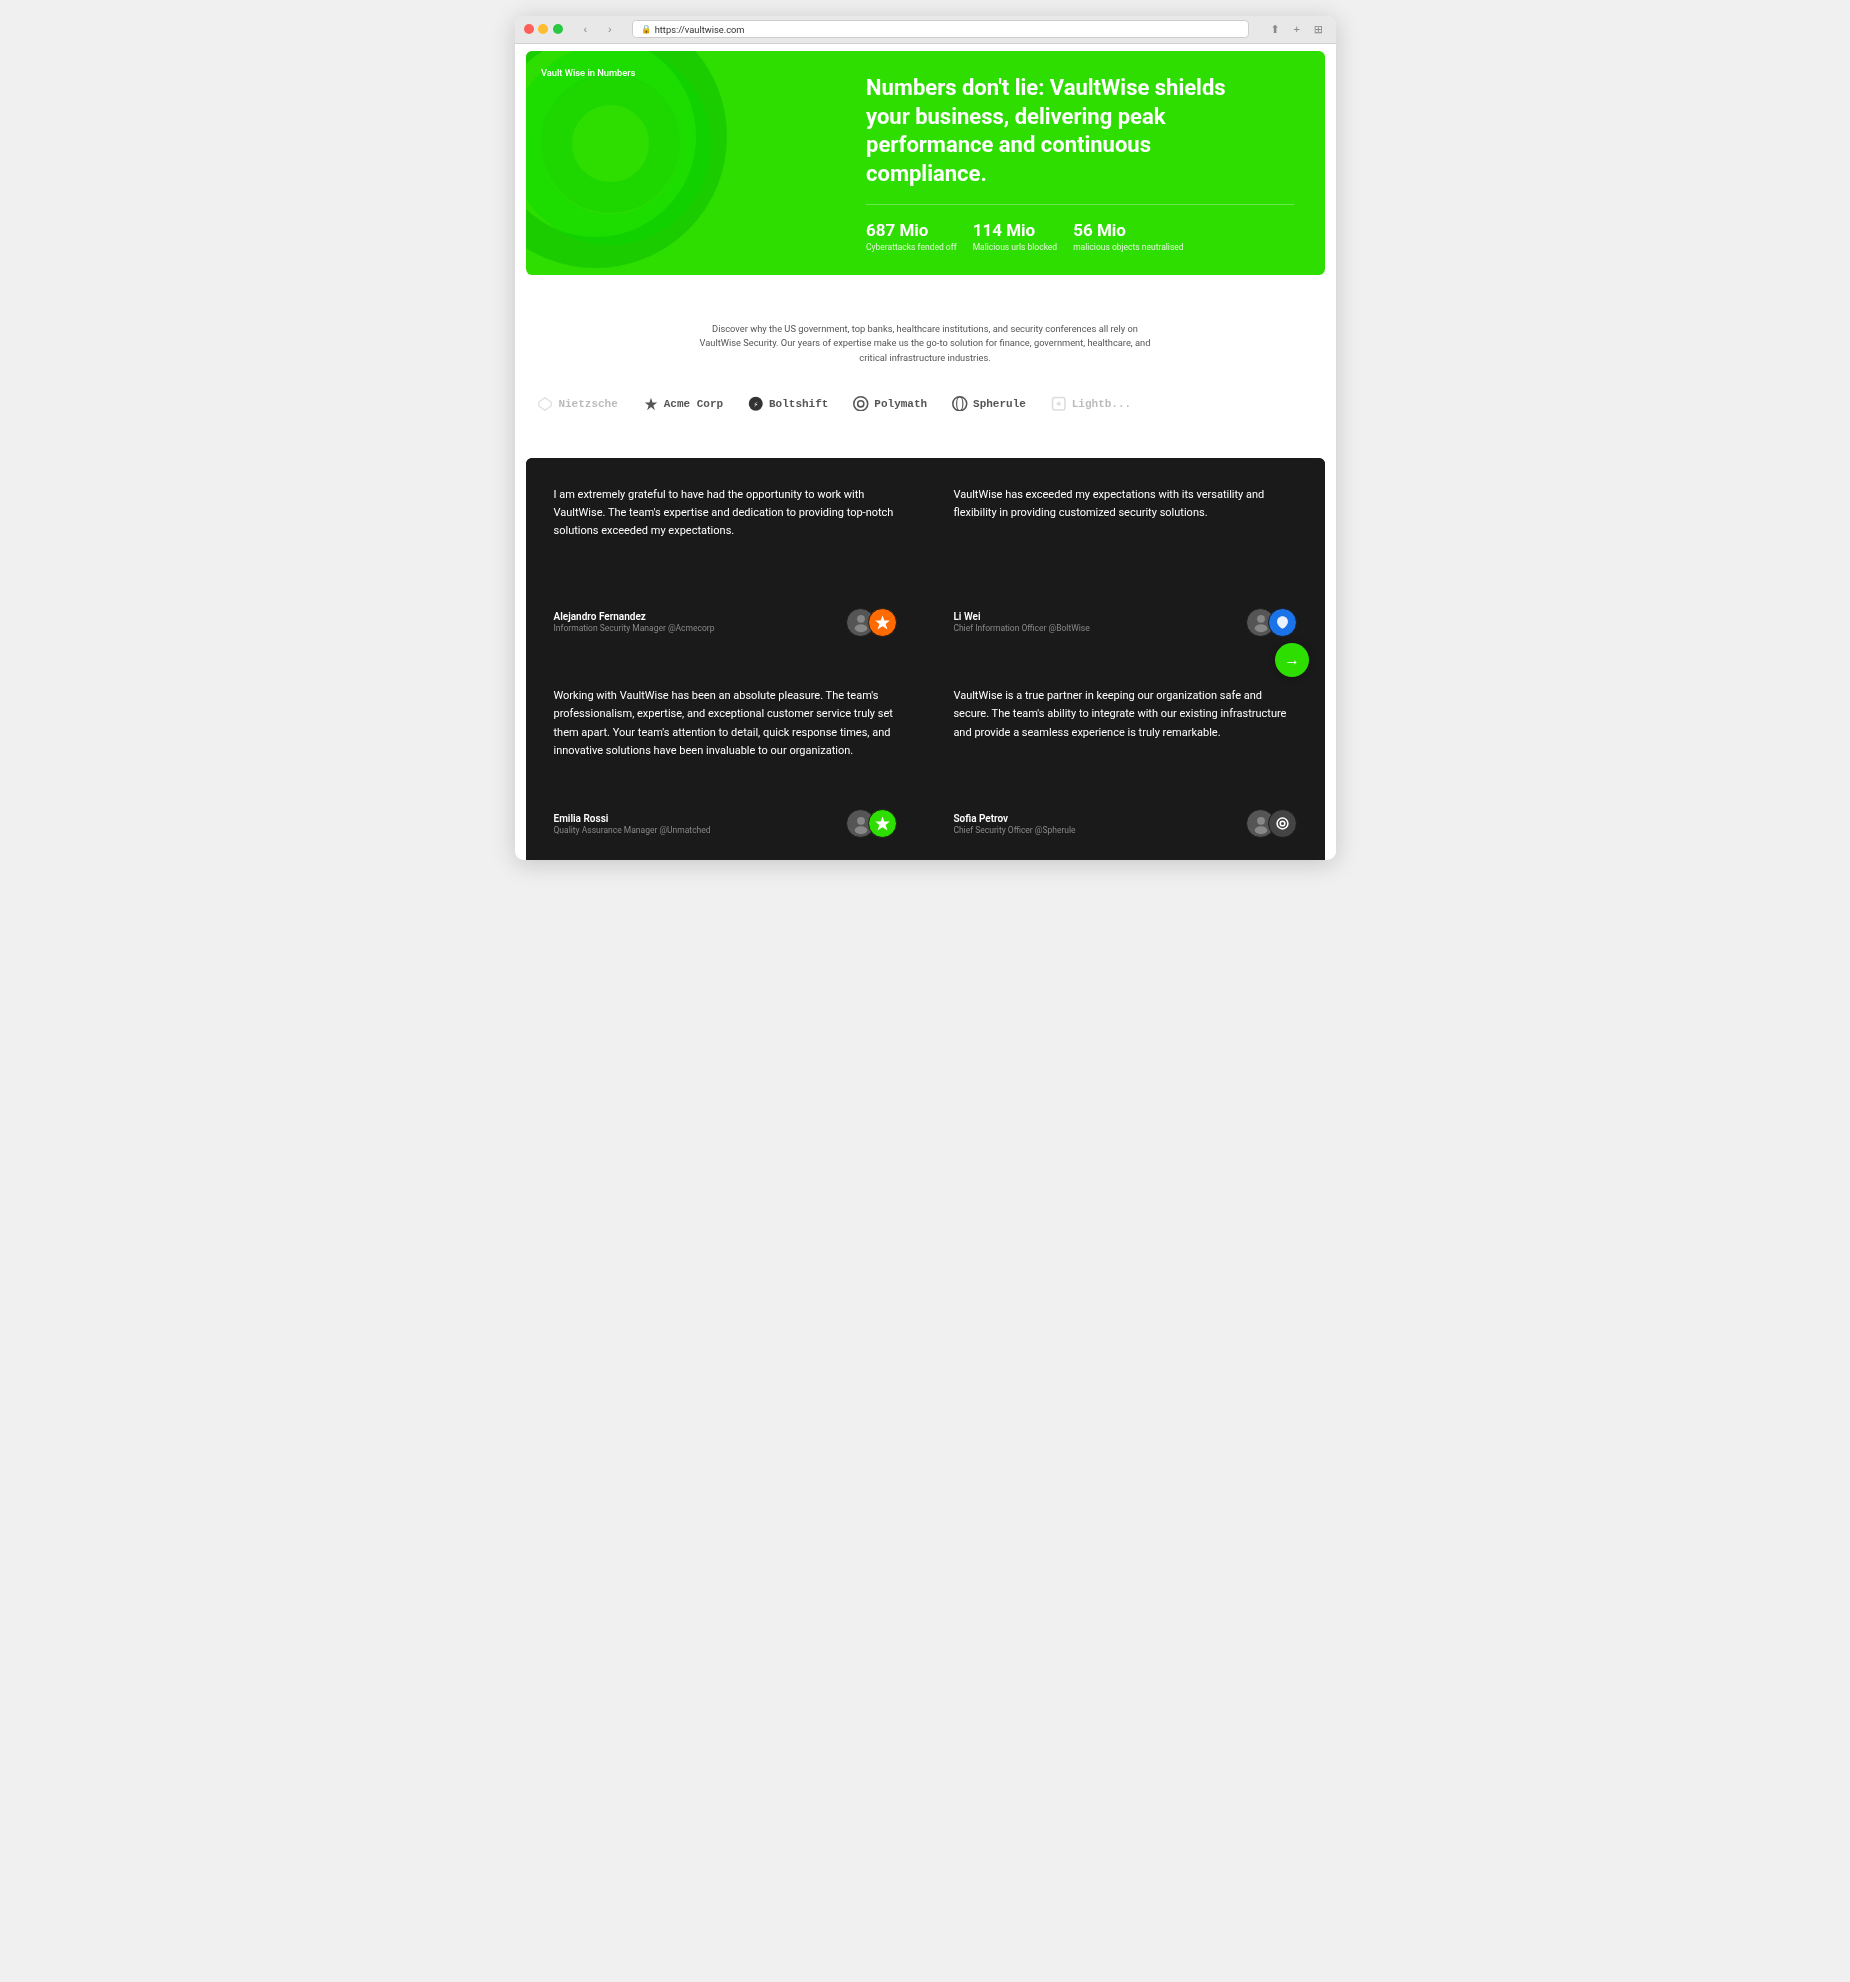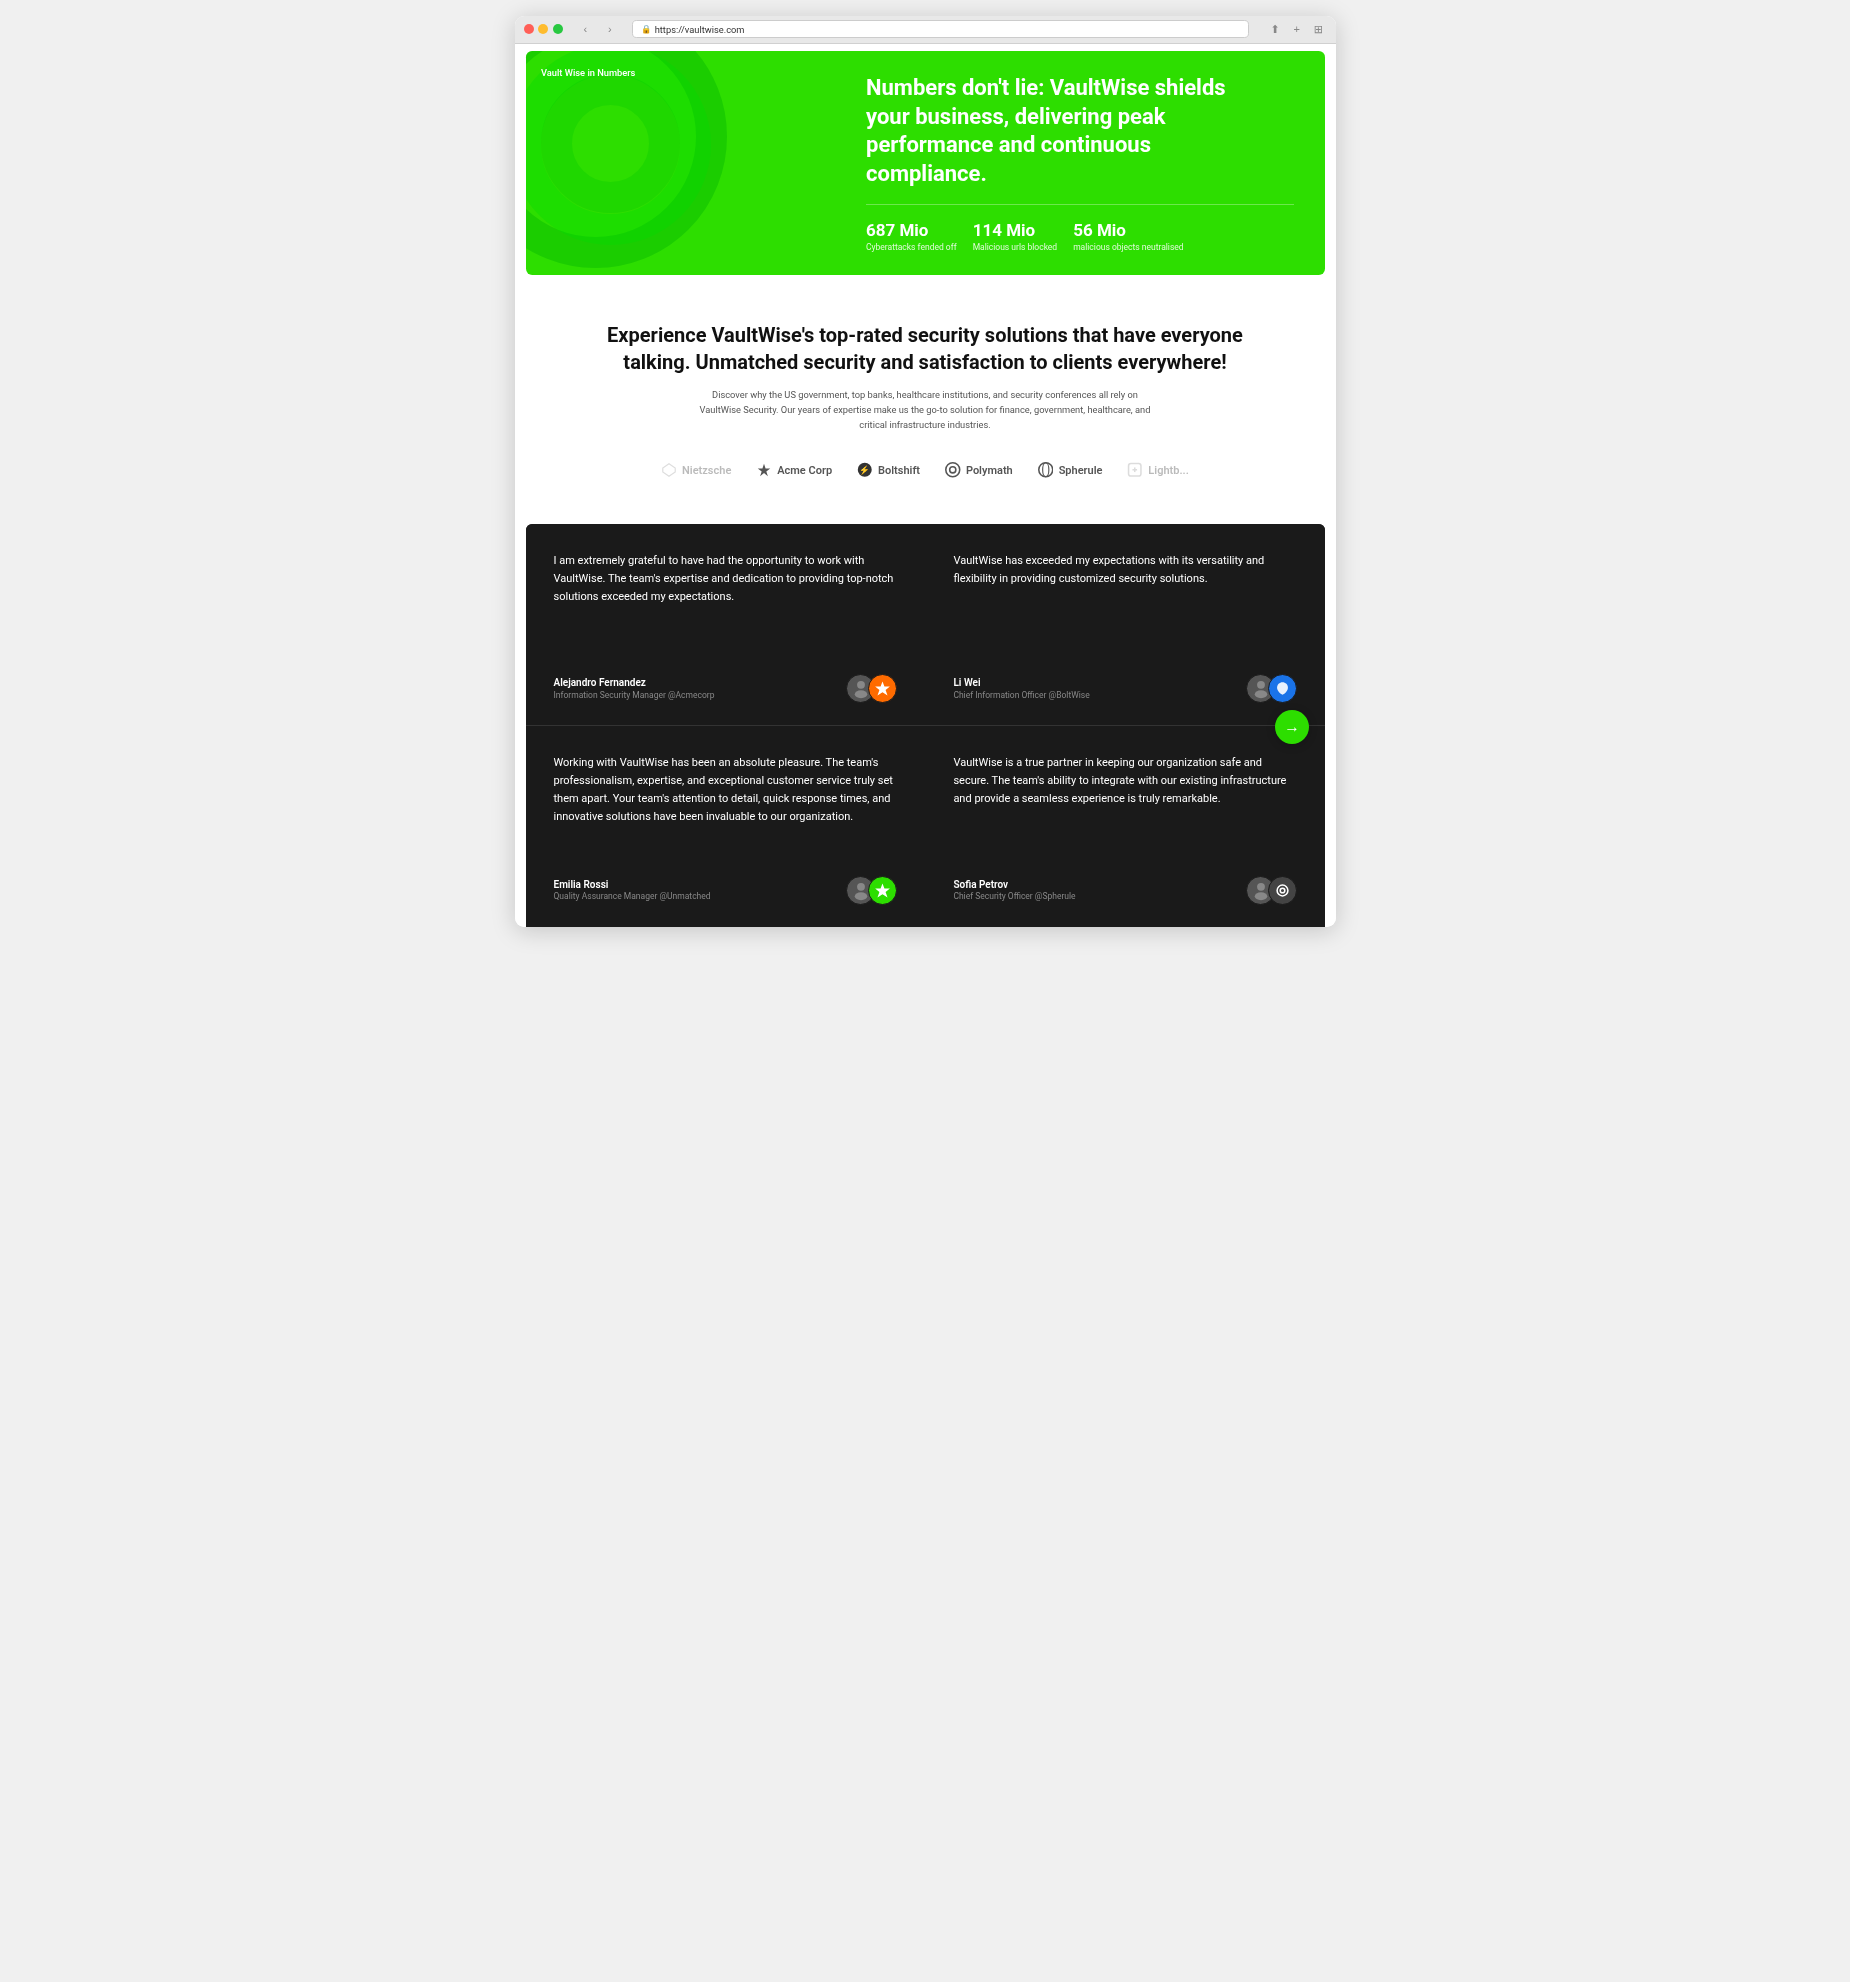--- a/index.html
+++ b/index.html
@@ -199,24 +199,24 @@
     .social-proof-sub {
       font-size: 9.3px;
       color: #555;
       line-height: 1.6;
       max-width: 465px;
       margin: 0 auto 22px;
     }
     .logos-row {
       display: flex;
       align-items: center;
-      justify-content: center;
       gap: 25px;
       padding: 7.7px 0;
       overflow: hidden;
+      font-family: Liberation Mono, monospace;
     }
     .logo-item {
       display: flex;
       align-items: center;
       gap: 5.4px;
       color: #555;
       font-size: 11px;
       font-weight: 600;
       white-space: nowrap;
     }
@@ -372,21 +372,20 @@
           </div>
           <div class="hero-stat">
             <div class="hero-stat-number">56 Mio</div>
             <div class="hero-stat-label">malicious objects neutralised</div>
           </div>
         </div>
       </div>
     </div>
 
     <div class="social-proof-section">
-      <h2 class="social-proof-headline">Experience VaultWise's top-rated security solutions that have everyone talking. Unmatched security and satisfaction to clients everywhere!</h2>
       <p class="social-proof-sub">Discover why the US government, top banks, healthcare institutions, and security conferences all rely on VaultWise Security. Our years of expertise make us the go-to solution for finance, government, healthcare, and critical infrastructure industries.</p>
       <div class="logos-row">
         <div class="logo-item faded">
           <div class="logo-icon">
             <svg width="14" height="14" viewBox="0 0 18 18">
                 <polygon points="9,1 17,6.5 17,11.5 9,17 1,11.5 1,6.5" fill="none" stroke="#aaa" stroke-width="1.5"></polygon>
               </svg>
           </div>
           <span>Nietzsche</span>
         </div>

